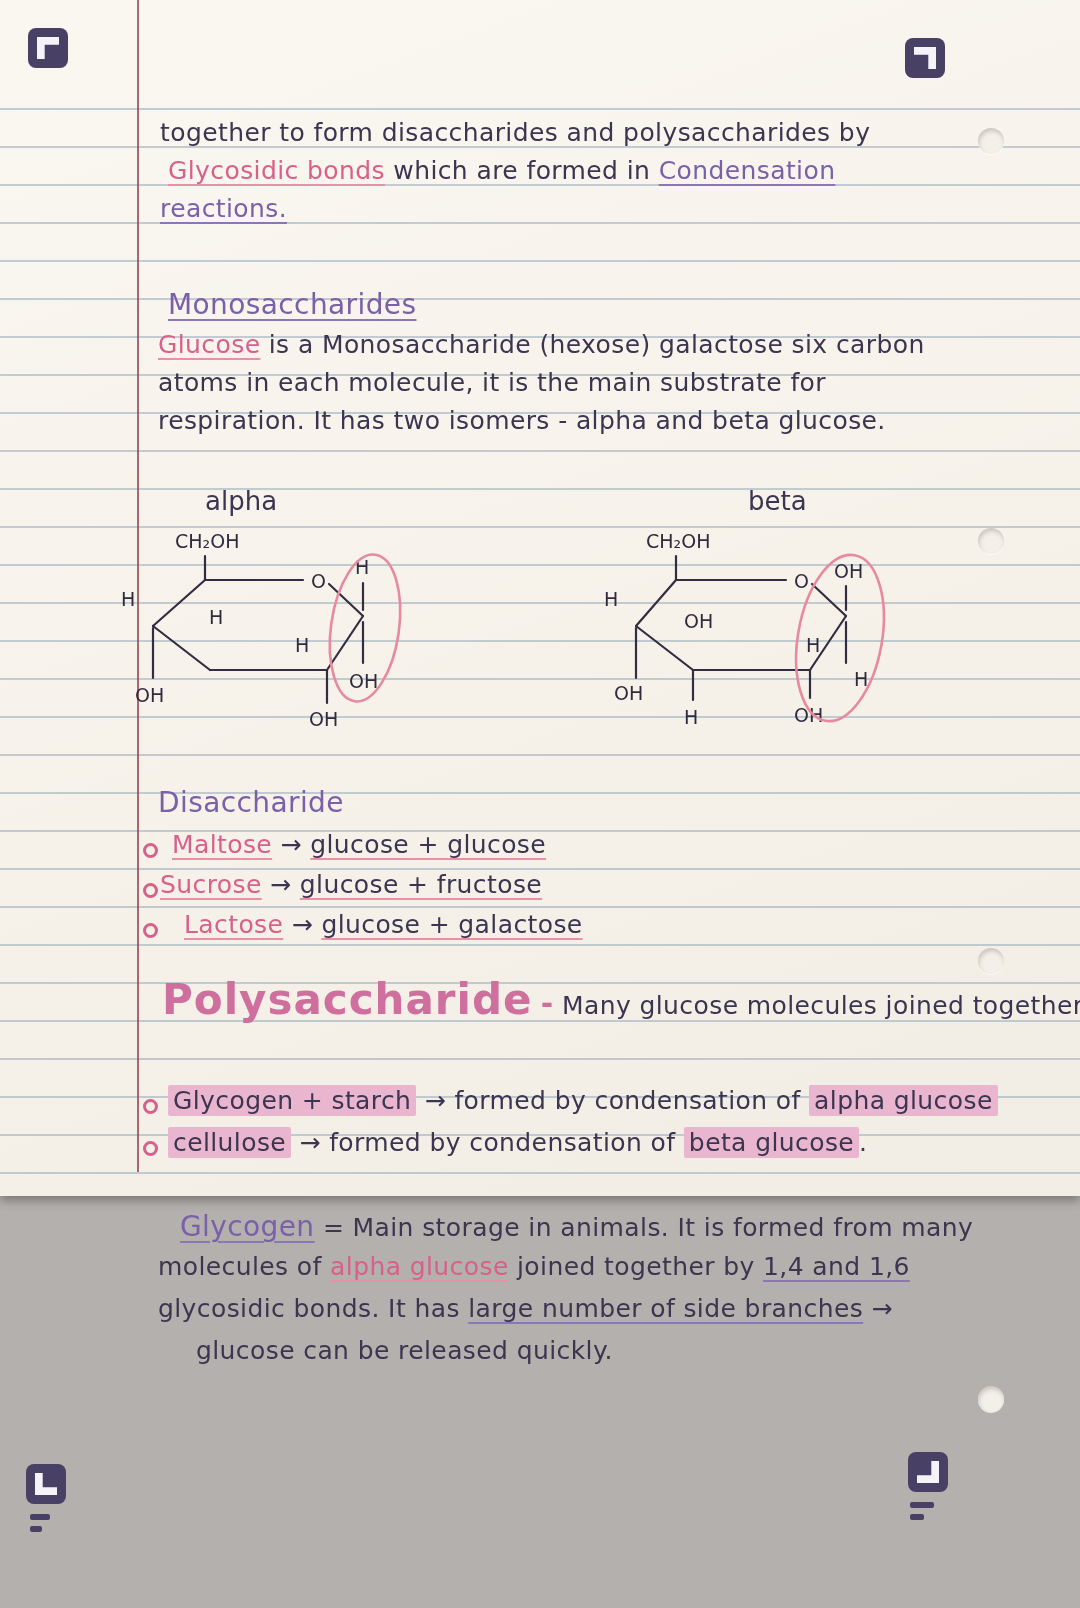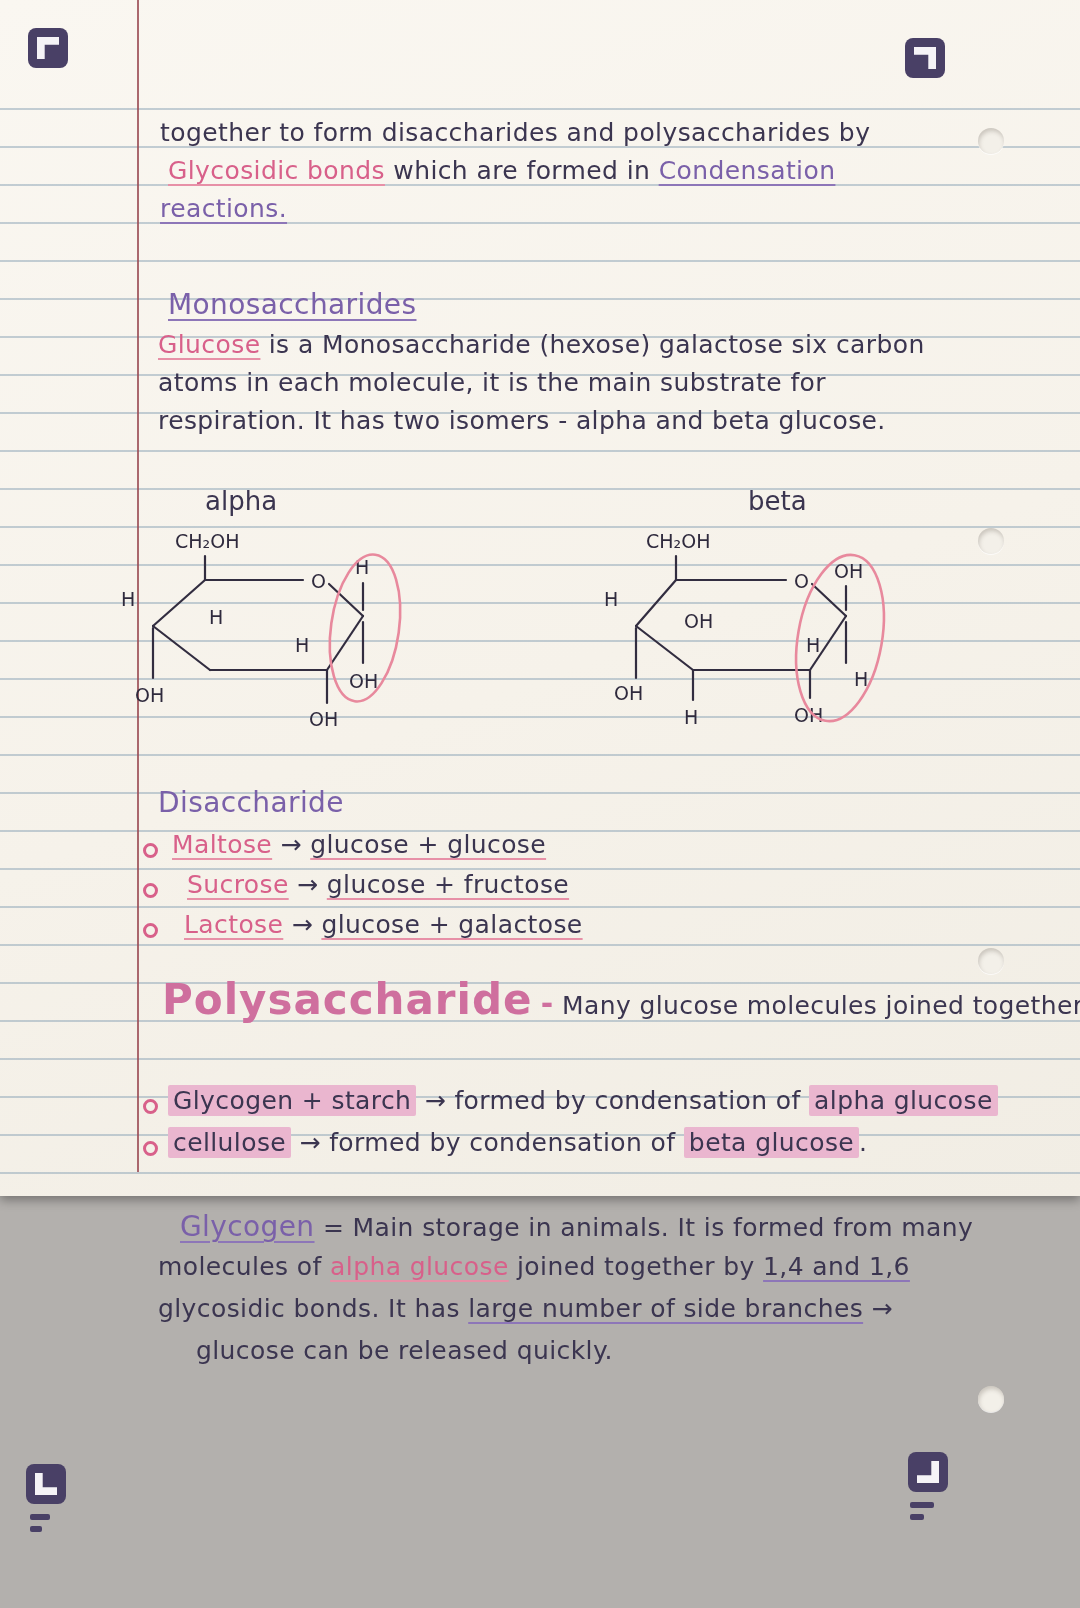--- a/index.html
+++ b/index.html
@@ -187,21 +187,21 @@
   <div class="t purple h2size" style="left:158px; top:786px;">Disaccharide</div>
 
   <div class="bullet" style="left:143px; top:843px;"></div>
   <div class="t" style="left:172px; top:830px;">
     <span class="pink u-pink">Maltose</span>
     <span class="ink">→</span>
     <span class="ink u-pink">glucose + glucose</span>
   </div>
 
   <div class="bullet" style="left:143px; top:883px;"></div>
-  <div class="t" style="left:187px; top:870px;">
+  <div class="t" style="left:160px; top:870px;">
     <span class="pink u-pink">Sucrose</span>
     <span class="ink">→</span>
     <span class="ink u-pink">glucose + fructose</span>
   </div>
 
   <div class="bullet" style="left:143px; top:923px;"></div>
   <div class="t" style="left:172px; top:910px;margin-left:12px;">
     <span class="pink u-pink">Lactose</span>
     <span class="ink">→</span>
     <span class="ink u-pink">glucose + galactose</span>

